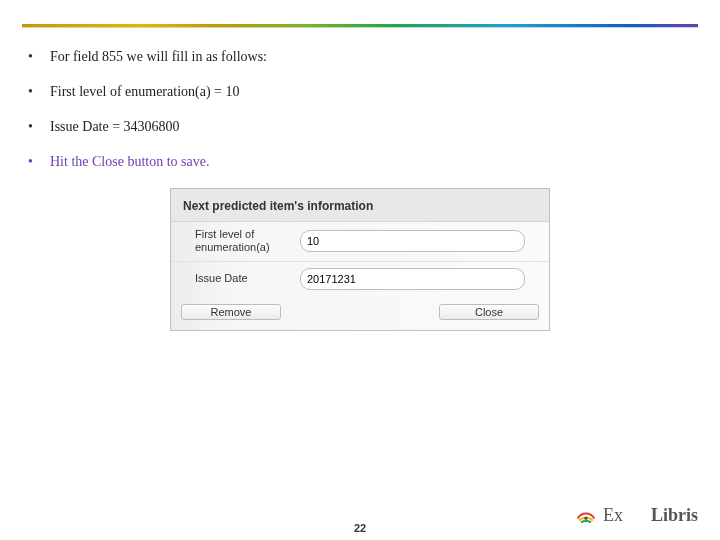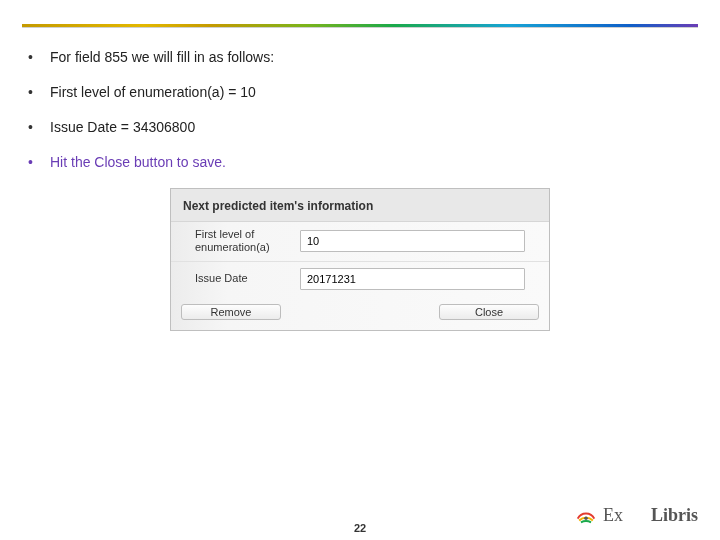--- a/index.html
+++ b/index.html
@@ -1,33 +1,33 @@
 <!DOCTYPE html>
 <html><head>
 <meta charset="utf-8">
 <style>
   * { box-sizing: border-box; margin: 0; padding: 0; }
   html, body { width: 720px; height: 540px; font-family: Verdana, Geneva, sans-serif; background: #fff; color: #222; }
   .slide { position: relative; width: 720px; height: 540px; padding: 16px 22px 0 22px; }
   .title { font-size: 18px; font-weight: 700; letter-spacing: .2px; }
   .title-underline { margin-top: 8px; height: 4px; width: 100%; background: linear-gradient(90deg,#c49a00 0%,#e3b800 18%,#c49a00 28%,#7bb41b 42%,#1aa94a 55%,#17a3d5 72%,#0f5fc8 90%,#6a3db5 100%); border-bottom: 1px solid #d0d0d0; }
-  ul.bullets { list-style: none; margin-top: 20px; }
+  ul.bullets { list-style: none; margin-top: 20px; font-family: Liberation Serif, serif; }
   ul.bullets li { position: relative; padding-left: 28px; font-size: 14px; line-height: 1.35; margin-bottom: 16px; }
   ul.bullets li::before { content: "•"; position: absolute; left: 6px; top: 0; color: #333; }
   ul.bullets li.accent { color: #6a3db5; }
   ul.bullets li.accent::before { color: #6a3db5; }
 
   .fig { margin: 6px auto 0 auto; width: 380px; }
   .panel { border: 1px solid #bfbfbf; background: linear-gradient(90deg,#ececec 0%,#f6f6f6 15%,#fafafa 100%); padding: 0; }
   .panel-head { font-size: 12px; font-weight: 700; padding: 10px 10px 8px 12px; color: #333; border-bottom: 1px solid #d6d6d6; background: #e8e8e8; }
   .row { display: flex; align-items: center; gap: 10px; padding: 6px 24px; }
   .row + .row { border-top: 1px solid #e1e1e1; }
   .row .lbl { width: 95px; font-size: 11px; color: #333; line-height: 1.25; }
   .row .val { flex: 1; }
-  .row .val input { width: 100%; height: 22px; border: 1px solid #bdbdbd; border-radius: 1px; background: #fff; font-size: 11px; padding: 0 6px; }
+  .row .val input { width: 100%; height: 22px; border: 1px solid #bdbdbd; border-radius: 10px; background: #fff; font-size: 11px; padding: 0 6px; }
   .btnrow { display: flex; justify-content: space-between; padding: 8px 10px 10px 10px; }
   .btn { height: 16px; min-width: 100px; border: 1px solid #bdbdbd; border-radius: 3px; background: linear-gradient(#fdfdfd,#ececec); font-size: 11px; color: #333; cursor: pointer; }
 
   .pgnum { position: absolute; bottom: 6px; left: 0; width: 100%; text-align: center; font-size: 11px; font-weight: 700; color: #333; }
 
   .logo { position: absolute; right: 22px; bottom: 14px; display: flex; align-items: center; gap: 6px; }
   .logo .mark { width: 22px; height: 22px; position: relative; }
   .logo .mark svg { width: 22px; height: 22px; display: block; }
   .logo .word { font-family: Georgia, 'Times New Roman', serif; font-size: 18px; color: #555; }
   .logo .word b { font-weight: 700; margin-left: 28px; }

